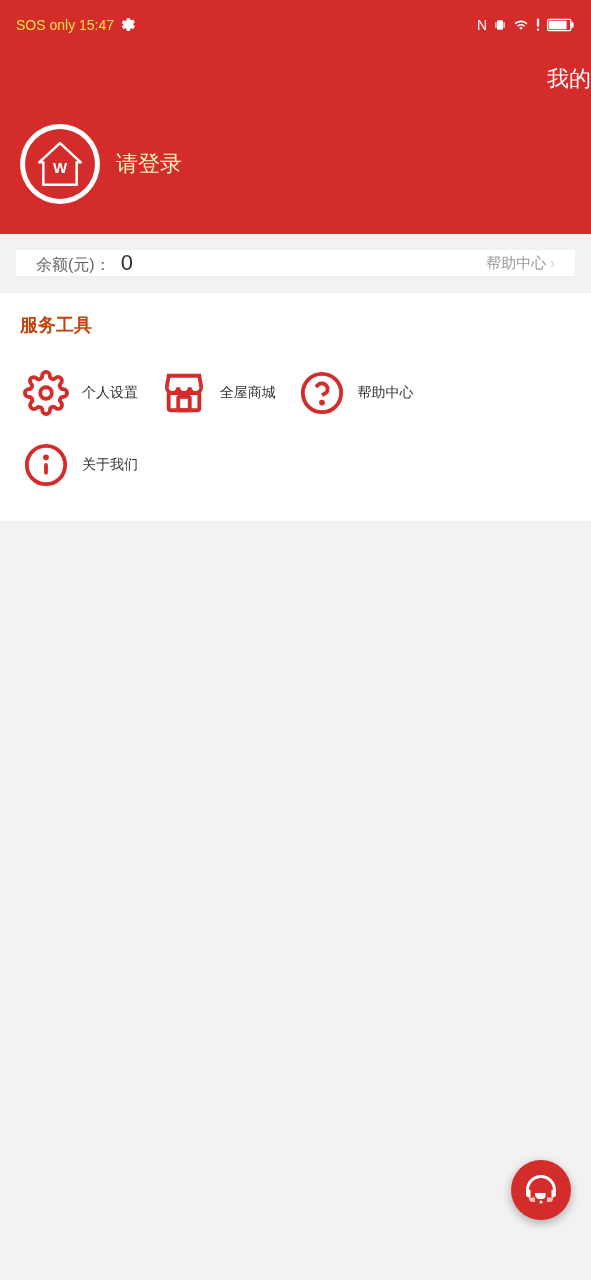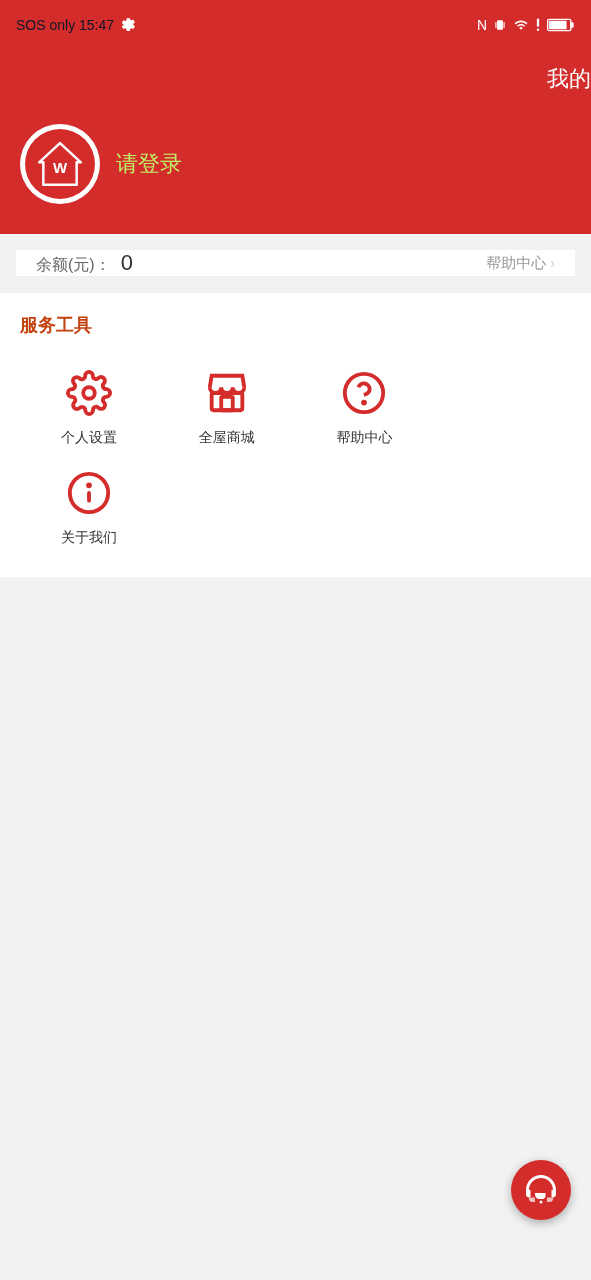--- a/index.html
+++ b/index.html
@@ -19,21 +19,21 @@
       height: 50px;
       display: flex;
       align-items: center;
       justify-content: space-between;
       padding: 0 16px;
     }
     .status-left {
       display: flex;
       align-items: center;
       gap: 6px;
-      color: #0f172a;
+      color: #fde047;
       font-size: 14px;
       font-weight: 500;
     }
     .status-right {
       display: flex;
       align-items: center;
       gap: 6px;
     }
     .status-icon {
       color: white;
@@ -79,21 +79,21 @@
       display: flex;
       align-items: center;
       justify-content: center;
       position: relative;
     }
     .avatar-house-svg {
       width: 50px;
       height: 50px;
     }
     .login-text {
-      color: #bef264;
+      color: #fef9c3;
       font-size: 22px;
       font-weight: 400;
     }
 
     
     .balance-section {
       background: white;
       margin: 16px;
       padding: 0 20px;
       display: flex;
@@ -139,21 +139,21 @@
       font-weight: 600;
       margin-bottom: 20px;
     }
     .service-grid {
       display: grid;
       grid-template-columns: repeat(4, 1fr);
       gap: 10px 0;
     }
     .service-item {
       display: flex;
-      flex-direction: column;
+      flex-direction: row;
       align-items: center;
       gap: 10px;
       padding: 10px 0;
       cursor: pointer;
     }
     .service-icon {
       width: 52px;
       height: 52px;
       display: flex;
       align-items: center;

